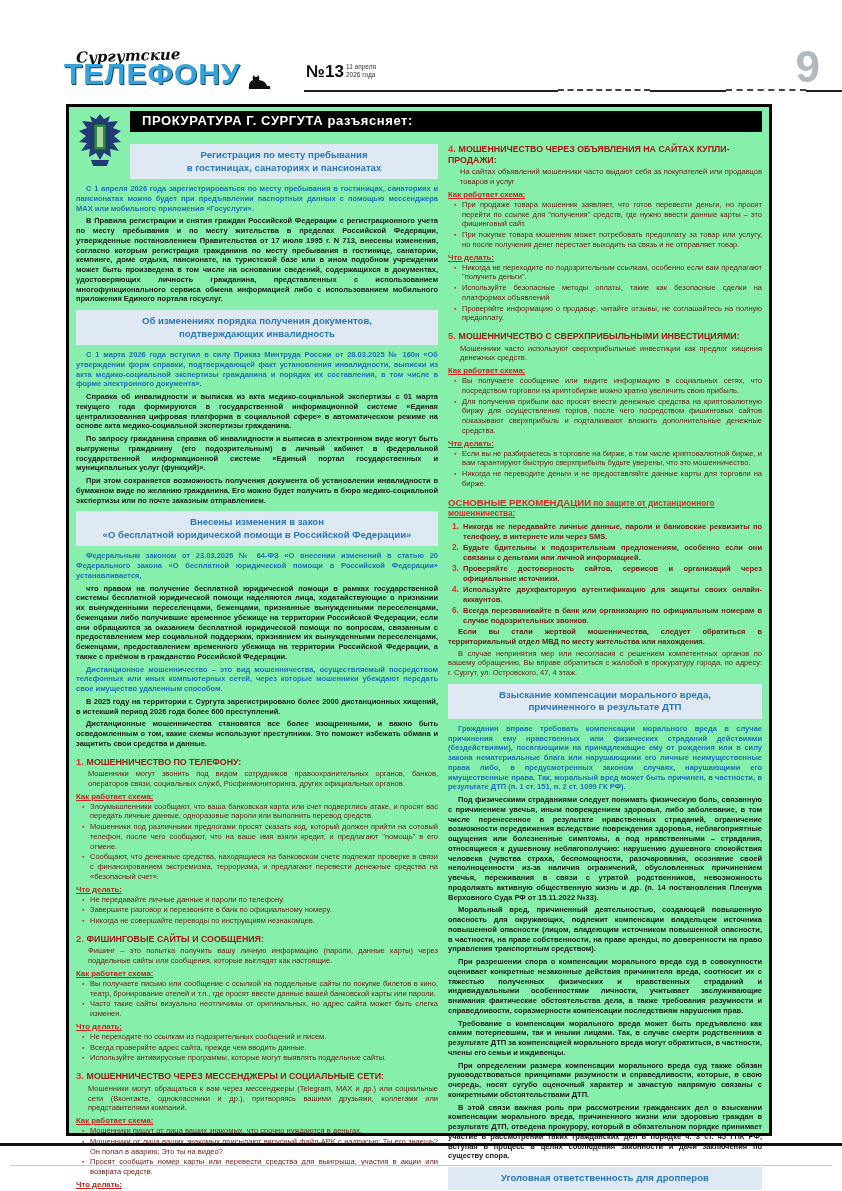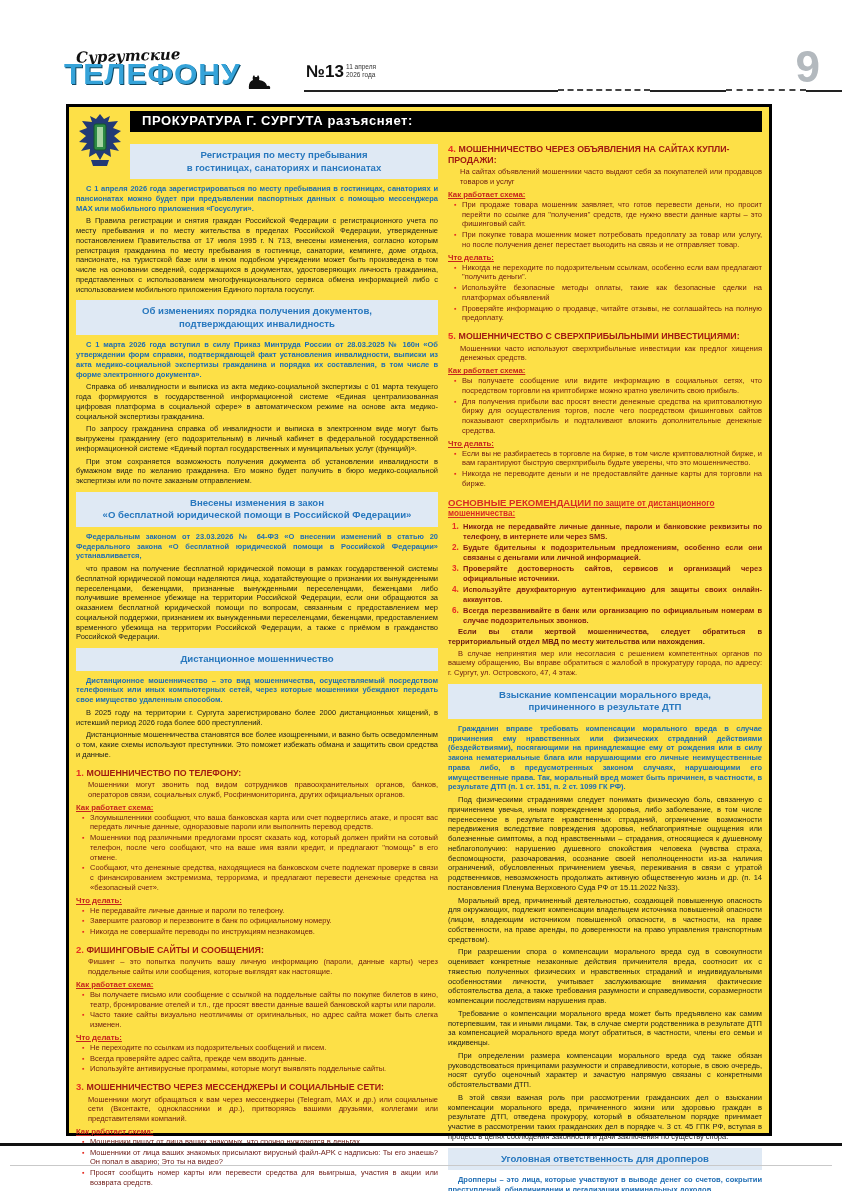--- a/index.html
+++ b/index.html
@@ -15,33 +15,33 @@
   .issue-no{position:absolute;left:306px;top:62px;font-size:17px;font-weight:bold;color:#111;}
   .issue-date{position:absolute;left:346px;top:63px;font-size:6.5px;color:#333;line-height:1.25;}
   .section-label{position:absolute;left:0;right:0;top:60px;text-align:center;
         font-size:16px;font-weight:bold;letter-spacing:1.5px;color:#111;margin-top:48px;}
   .page-number{position:absolute;right:22px;top:42px;font-size:44px;font-weight:bold;
         color:#b3b9be;}
   .rule{position:absolute;background:#222;}
   .rule.dashed{background:none;border-top:2px dashed #444;height:0;}
   
   .frame{position:absolute;left:66px;top:104px;width:706px;height:1032px;
-        border:3px solid #000;background:#fde047;box-sizing:border-box;padding:4px 7px 6px 7px;}
+        border:3px solid #000;background:#86efac;box-sizing:border-box;padding:4px 7px 6px 7px;}
   .emblem{position:absolute;left:8px;top:5px;width:46px;height:56px;}
   .main-title{margin-left:54px;background:#000;color:#fff;font-size:13px;font-weight:bold;
         letter-spacing:.6px;padding:3px 10px 4px 12px;line-height:1.1;}
   .cols{display:flex;gap:10px;margin-top:4px;}
   .col-left{width:362px;flex:0 0 362px;}
   .col-right{flex:1 1 auto;min-width:0;}
   
   .section-title{background:#dfe9f4;color:#2878be;font-weight:bold;font-size:9.6px;
         line-height:1.3;text-align:center;padding:5px 8px;margin:6px 0 5px 0;white-space:pre-line;}
   .section-title.beside-emblem{margin-left:54px;margin-top:8px;}
   .p{font-size:7.5px;line-height:1.3;color:#1a1a1a;text-align:justify;text-indent:10px;
-        margin:3px 0;}
+        margin:3px 0;font-weight:bold;}
   .p.lead{color:#1f6db3;font-weight:bold;}
   .numh{font-size:8.8px;font-weight:bold;color:#a01a12;margin:7px 0 2px 0;line-height:1.2;}
   .numh .n{color:#e62e24;font-size:9.5px;}
   .redp{font-size:7.5px;line-height:1.3;color:#6b1712;text-align:justify;margin:1px 0 2px 12px;}
   .redp.lead{font-weight:bold;text-indent:10px;margin-left:0;}
   .subh{font-size:7.8px;font-weight:bold;color:#c5231d;text-decoration:underline;
         margin:3px 0 1px 0;}
   .bullet{position:relative;font-size:7.5px;line-height:1.3;color:#6b1712;
         text-align:justify;margin:1px 0 1px 6px;padding-left:8px;}
   .bullet::before{content:"▪";position:absolute;left:0;top:0;color:#e62e24;font-size:7px;}
@@ -95,21 +95,20 @@
           <div class="section-title">Об изменениях порядка получения документов,
 подтверждающих инвалидность</div>
           <div class="p lead">С 1 марта 2026 года вступил в силу Приказ Минтруда России от 28.03.2025 № 160н «Об утверждении форм справки, подтверждающей факт установления инвалидности, выписки из акта медико-социальной экспертизы гражданина и порядка их составления, в том числе в форме электронного документа».</div>
           <div class="p">Справка об инвалидности и выписка из акта медико-социальной экспертизы с 01 марта текущего года формируются в государственной информационной системе «Единая централизованная цифровая платформа в социальной сфере» в автоматическом режиме на основе акта медико-социальной экспертизы гражданина.</div>
           <div class="p">По запросу гражданина справка об инвалидности и выписка в электронном виде могут быть выгружены гражданину (его подозрительным) в личный кабинет в федеральной государственной информационной системе «Единый портал государственных и муниципальных услуг (функций)».</div>
           <div class="p">При этом сохраняется возможность получения документа об установлении инвалидности в бумажном виде по желанию гражданина. Его можно будет получить в бюро медико-социальной экспертизы или по почте заказным отправлением.</div>
           <div class="section-title">Внесены изменения в закон
 «О бесплатной юридической помощи в Российской Федерации»</div>
           <div class="p lead">Федеральным законом от 23.03.2026 № 64-ФЗ «О внесении изменений в статью 20 Федерального закона «О бесплатной юридической помощи в Российской Федерации» устанавливается,</div>
           <div class="p">что правом на получение бесплатной юридической помощи в рамках государственной системы бесплатной юридической помощи наделяются лица, ходатайствующие о признании их вынужденными переселенцами, беженцами, признанные вынужденными переселенцами, беженцами либо получившие временное убежище на территории Российской Федерации, если они обращаются за оказанием бесплатной юридической помощи по вопросам, связанным с предоставлением мер социальной поддержки, признанием их вынужденными переселенцами, беженцами, предоставлением временного убежища на территории Российской Федерации, а также с приёмом в гражданство Российской Федерации.</div>
-          <div class="section-title">Дистанционное мошенничество</div>
           <div class="p lead">Дистанционное мошенничество – это вид мошенничества, осуществляемый посредством телефонных или иных компьютерных сетей, через которые мошенники убеждают передать свое имущество удаленным способом.</div>
           <div class="p">В 2025 году на территории г. Сургута зарегистрировано более 2000 дистанционных хищений, в истекший период 2026 года более 600 преступлений.</div>
           <div class="p">Дистанционные мошенничества становятся все более изощренными, и важно быть осведомленным о том, какие схемы используют преступники. Это поможет избежать обмана и защитить свои средства и данные.</div>
           <div class="numh"><span class="n">1. </span>МОШЕННИЧЕСТВО ПО ТЕЛЕФОНУ:</div>
           <div class="redp">Мошенники могут звонить под видом сотрудников правоохранительных органов, банков, операторов связи, социальных служб, Росфинмониторинга, других официальных органов.</div>
           <div class="subh">Как работает схема:</div>
           <div class="bullet">Злоумышленники сообщают, что ваша банковская карта или счет подверглись атаке, и просят вас передать личные данные, одноразовые пароли или выполнить перевод средств.</div>
           <div class="bullet">Мошенники под различными предлогами просят сказать код, который должен прийти на сотовый телефон, после чего сообщают, что на ваше имя взяли кредит, и предлагают "помощь" в его отмене.</div>
           <div class="bullet">Сообщают, что денежные средства, находящиеся на банковском счете подлежат проверке в связи с финансированием экстремизма, терроризма, и предлагают перевести денежные средства на «безопасный счет».</div>
           <div class="subh">Что делать:</div>

